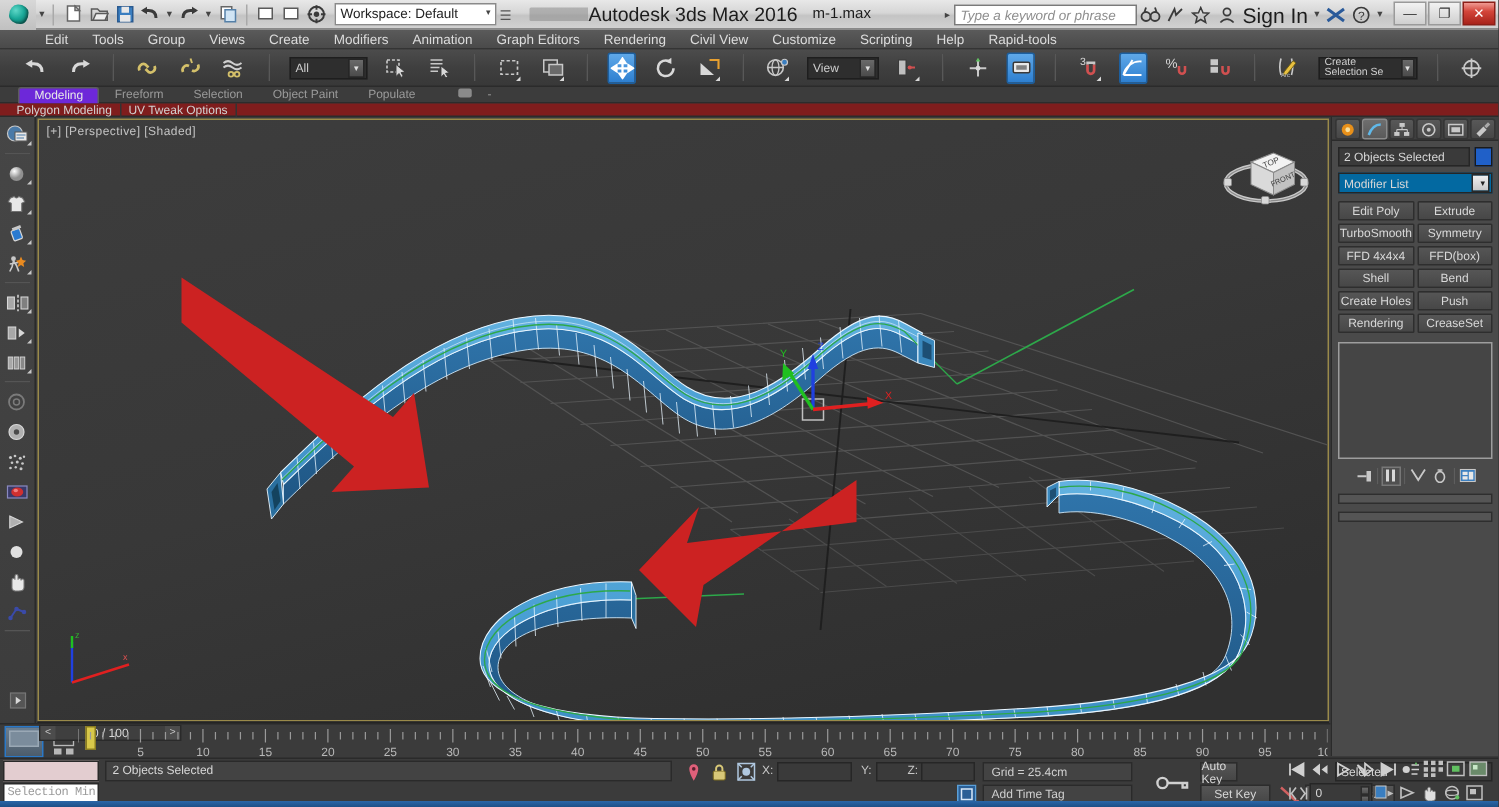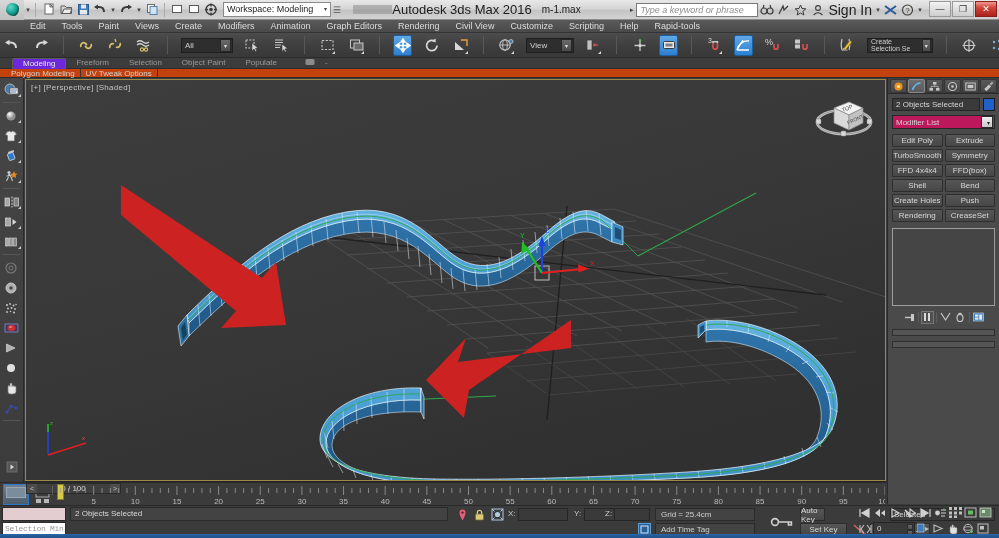--- a/index.html
+++ b/index.html
@@ -78,21 +78,21 @@
     border-bottom:1px solid #343434;
     display:flex; align-items:center; padding-left:22px;
   }
   .menubar .mi { font-size:9px; color:#dcdcdc; padding:0 8px; line-height:13px; white-space:nowrap;}
 
   
   .maintb {
     position:absolute; left:0; top:33px; width:999px; height:25px;
     background:linear-gradient(180deg,#4c4c4c 0%,#3f3f3f 50%,#383838 100%);
     border-bottom:1px solid #2b2b2b;
-    display:flex; align-items:center; padding-left:2px; gap:10px;
+    display:flex; align-items:center; padding-left:14px; gap:10px;
   }
   .tbi {
     width:19px; height:21px; flex:none; position:relative;
     display:flex; align-items:center; justify-content:center;
     border:1px solid transparent; border-radius:2px;
   }
   .tbi.on { background:linear-gradient(180deg,#5fa8e8,#2d7fd0); border-color:#1d5f9e;}
   .tbi .cnr { position:absolute; right:1px; bottom:1px; width:0;height:0;
               border-left:3px solid transparent; border-bottom:3px solid #d8d8d8;}
   .tbsep { width:1px; height:18px; background:#2a2a2a; border-right:1px solid #585858; margin:0 3px; flex:none;}
@@ -108,21 +108,21 @@
   
   .ribbon {
     position:absolute; left:0; top:58px; width:999px; height:11px;
     background:#3c3c3c; border-bottom:1px solid #2c2c2c;
     display:flex; align-items:center; padding-left:12px;
   }
   .rtab { font-size:8px; color:#9a9a9a; padding:0 10px; line-height:10px; white-space:nowrap;}
   .rtab.act { color:#e8e8e8; background:#6d28d9; border:1px solid #5c5c5c; border-bottom:none; border-radius:2px 2px 0 0;}
   .ribbon2 {
     position:absolute; left:0; top:69px; width:999px; height:9px;
-    background:#c2410c; border-bottom:1px solid #2c2c2c;
+    background:#7f1d1d; border-bottom:1px solid #2c2c2c;
     display:flex; align-items:center; padding-left:6px;
   }
   .rtab2 { font-size:8px; color:#d2d2d2; padding:0 5px; line-height:9px; border-right:1px solid #333; white-space:nowrap;}
 
   
   .leftcol {
     position:absolute; left:0; top:78px; width:24px; height:404px;
     background:linear-gradient(180deg,#464646,#3c3c3c);
     border-right:1px solid #2a2a2a;
     display:flex; flex-direction:column; align-items:center; padding-top:2px; gap:1px;
@@ -149,21 +149,21 @@
   .cp-tab { flex:1; height:14px; display:flex; align-items:center; justify-content:center;
             background:linear-gradient(180deg,#585858,#474747); border:1px solid #353535; border-radius:2px;}
   .cp-tab.act { background:linear-gradient(180deg,#6e6e6e,#5a5a5a); border-color:#8a8a8a;}
   .cp-name {
     margin:4px 4px 0 4px; height:13px; display:flex; align-items:center;
   }
   .cp-name .nm { flex:1; height:13px; background:#3a3a3a; border:1px solid #262626;
                  font-size:8px; color:#d6d6d6; padding-left:3px; line-height:11px;}
   .cp-name .sw { width:12px; height:13px; background:#2060c8; border:1px solid #1a1a1a; margin-left:3px;}
   .cp-modlist {
-    margin:4px 4px 0 4px; height:14px; background:#be185d; border:1px solid #262626;
+    margin:4px 4px 0 4px; height:14px; background:#0369a1; border:1px solid #262626;
     display:flex; align-items:center; justify-content:space-between;
   }
   .cp-modlist span { font-size:8px; color:#d6d6d6; padding-left:3px;}
   .cp-modlist .dd { width:12px; height:12px; background:linear-gradient(180deg,#f0f0f0,#c8c8c8);
                     border:1px solid #2a2a2a; margin-right:1px; display:flex; align-items:center;
                     justify-content:center; font-size:6px; color:#222;}
   .cp-btns { margin:5px 4px 0 4px; display:grid; grid-template-columns:1fr 1fr; gap:2px;}
   .cp-btn { height:13px; background:linear-gradient(180deg,#565656,#474747);
             border:1px solid #2e2e2e; border-radius:1px;
             display:flex; align-items:center; justify-content:center;
@@ -287,21 +287,21 @@
       </div>
       <div class="qicon">
         <svg width="14" height="13">
             <circle cx="7" cy="6.5" r="5" fill="none" stroke="#3a3a3a" stroke-width="1.3"></circle>
             <circle cx="7" cy="6.5" r="1.8" fill="#3a3a3a"></circle>
             <path d="M7 0.5 v3 M7 9.5 v3 M1 6.5 h3 M10 6.5 h3" stroke="#3a3a3a" stroke-width="1.3"></path>
           </svg>
       </div>
     </div>
     <div class="ws-combo">
-      <span>Workspace: Modeling</span>
+      <span>Workspace: Default</span>
       <span class="arw">▾</span>
     </div>
     <div class="ws-extra">☰</div>
     <div class="tb-ghost">
       <div class="g" style="left:10px; width:54px;"></div>
 
     </div>
     <div class="tb-title">Autodesk 3ds Max 2016</div>
     <div class="tb-file">m-1.max</div>
     <div class="tb-spacer"></div>
@@ -347,21 +347,21 @@
     <div class="winbtns">
       <div class="winbtn">—</div>
       <div class="winbtn">❐</div>
       <div class="winbtn close">✕</div>
     </div>
   </div>
 
   <div class="menubar">
     <div class="mi">Edit</div>
     <div class="mi">Tools</div>
-    <div class="mi">Paint</div>
+    <div class="mi">Group</div>
     <div class="mi">Views</div>
     <div class="mi">Create</div>
     <div class="mi">Modifiers</div>
     <div class="mi">Animation</div>
     <div class="mi">Graph Editors</div>
     <div class="mi">Rendering</div>
     <div class="mi">Civil View</div>
     <div class="mi">Customize</div>
     <div class="mi">Scripting</div>
     <div class="mi">Help</div>

